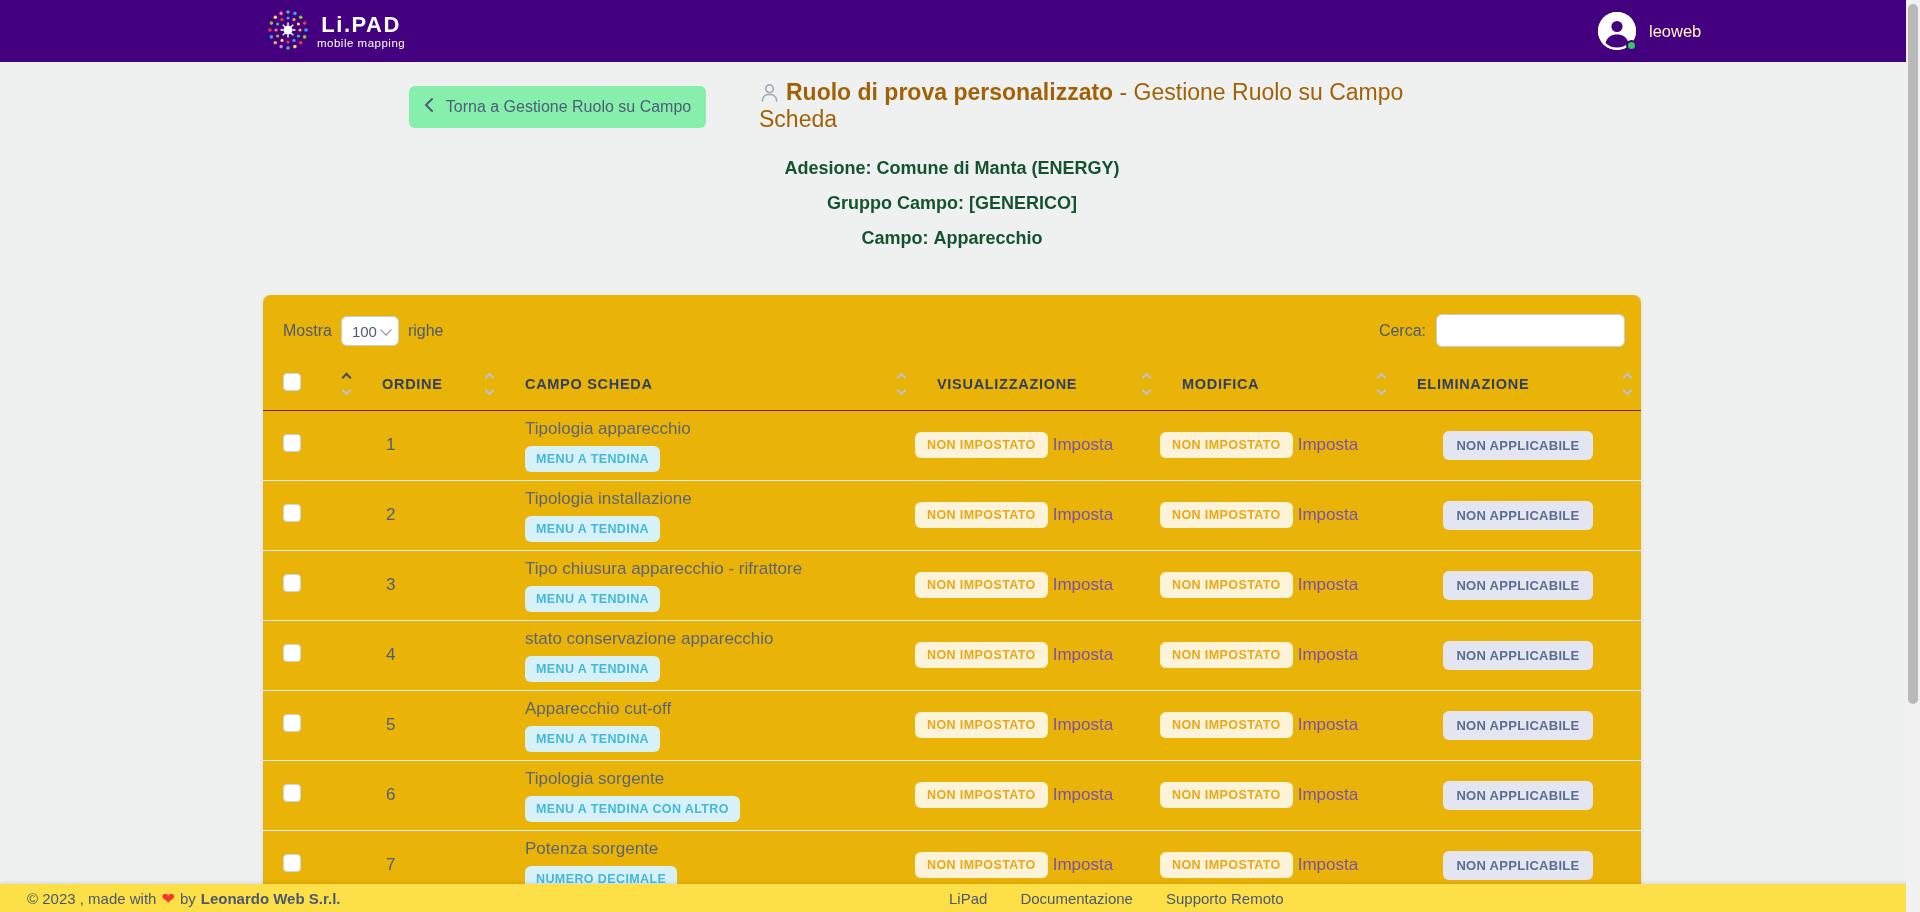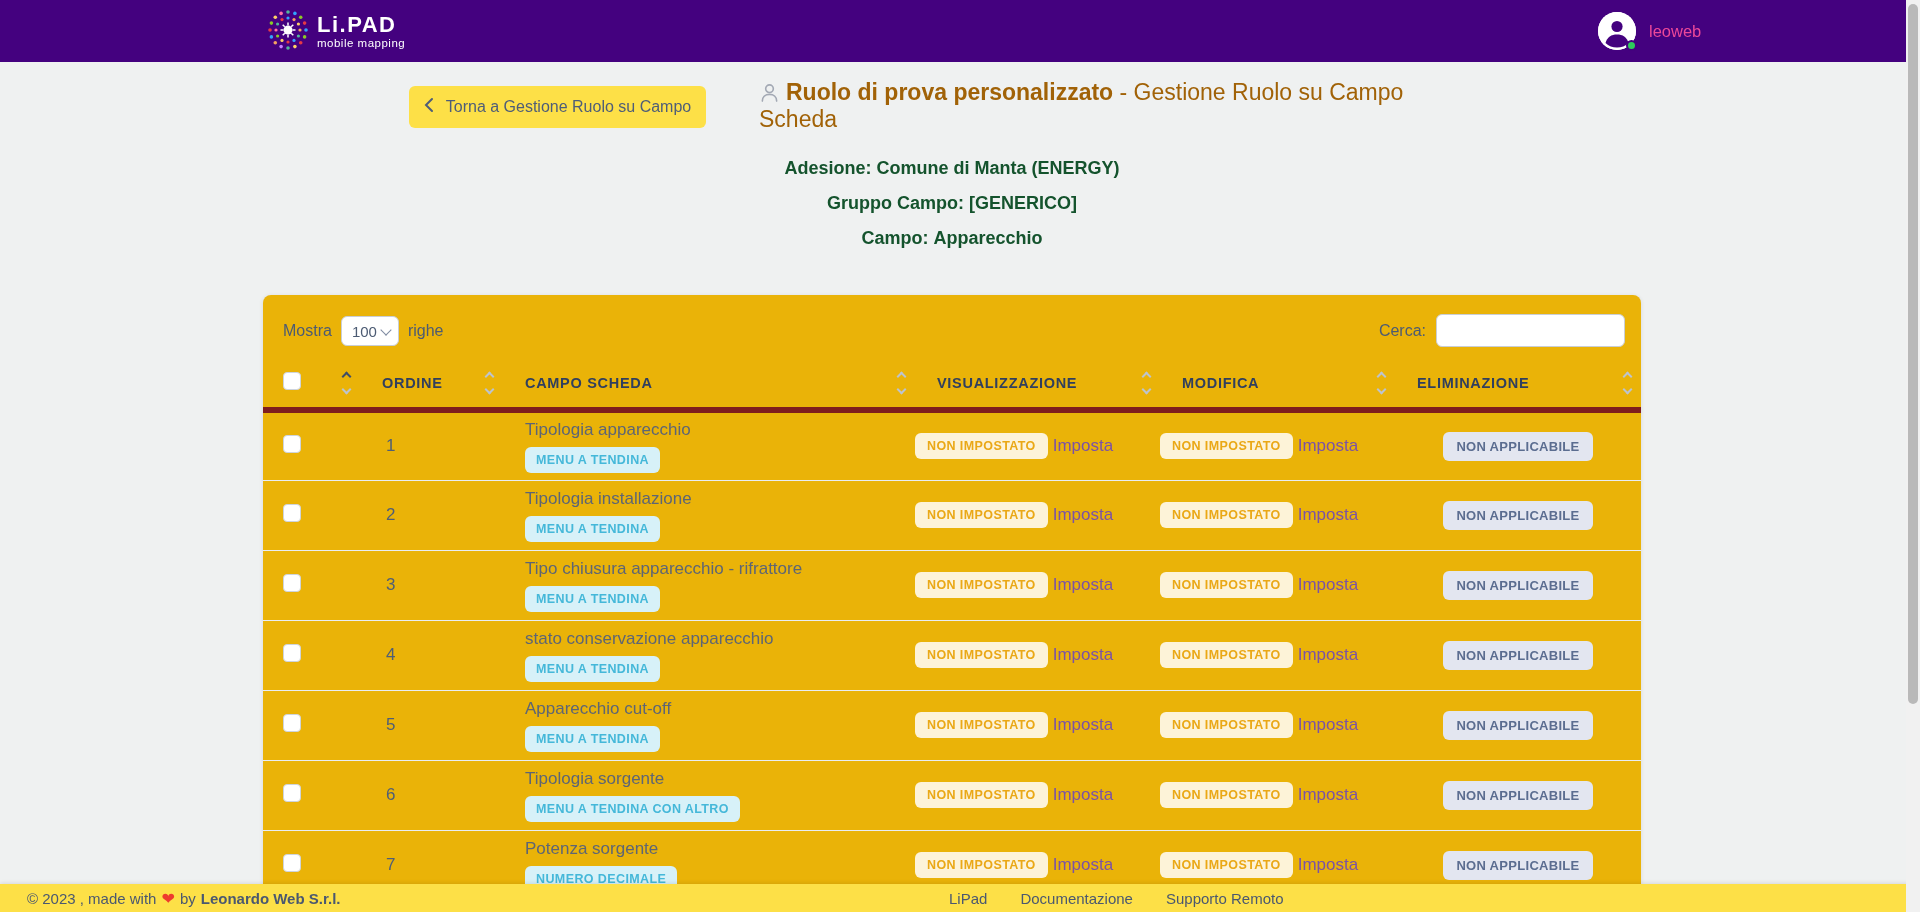--- a/index.html
+++ b/index.html
@@ -5,34 +5,34 @@
   * { margin:0; padding:0; box-sizing:border-box; }
   html,body { width:1920px; height:912px; overflow:hidden; }
   body {
     font-family:"Liberation Sans","DejaVu Sans",sans-serif;
     background:#eff1f1; color:#4c5b73; position:relative;
   }
 
   
   .topbar { position:absolute; left:0; top:0; width:100%; height:62px;
     background:var(--topbar,#44017f); z-index:5; }
-  .logo { position:absolute; left:266px; top:8px; display:flex; align-items:center; gap:7px; cursor:pointer; }
+  .logo { position:absolute; left:266px; top:8px; display:flex; align-items:center; gap:7px; cursor:pointer;text-align:center; }
   .logo-text { display:flex; flex-direction:column; color:#fff; line-height:1; }
   .logo-title { font-size:22px; font-weight:700; letter-spacing:1.5px; }
   .logo-subtitle { font-size:11.5px; font-weight:400; letter-spacing:.5px; margin-top:2px; }
   .user-block { position:absolute; left:1598px; top:12px; display:flex; align-items:center; gap:13px; }
   .avatar-wrap { position:relative; width:38px; height:38px; }
   .avatar { width:38px; height:38px; border-radius:50%; background:#fff; display:block; }
   .presence-dot { position:absolute; right:-1px; bottom:-1px; width:11px; height:11px;
     border-radius:50%; background:var(--online-green,#2ecc5b); border:2px solid var(--topbar,#44017f); }
-  .user-name { color:#ec4899; font-size:16.5px; }
+  .user-name { color:#fef9c3; font-size:16.5px; }
 
   
   .back-button { position:absolute; left:409px; top:86px; height:42px; width:297px;
-    background:#fde047; border:none; border-radius:6px; display:flex; align-items:center;
+    background:#86efac; border:none; border-radius:6px; display:flex; align-items:center;
     justify-content:center; gap:12px; font-size:16px; color:#4e5d78; cursor:pointer;
     font-family:inherit; }
   .page-title { position:absolute; left:759px; top:80px; width:655px; font-size:23px;
     line-height:24px; color:#a16207; font-weight:400; }
   .page-title .t-bold { font-weight:800; }
   .title-person-icon { display:inline-block; vertical-align:-3px; margin-right:6px; }
 
   .meta-block { position:absolute; left:263px; top:151px; width:1378px; text-align:center; }
   .meta-line { height:35px; line-height:35px; font-size:18px; color:#14532d; }
   .meta-label { font-weight:600; }
@@ -54,21 +54,21 @@
   .search-group { position:absolute; right:16px; top:19px; display:flex; align-items:center;
     gap:10px; font-size:16px; color:#4c5b73; }
   .search-input { width:189px; height:33px; border:1px solid #c9ced6; border-radius:6px;
     background:#fff; font-family:inherit; font-size:15px; color:#4c5b73; padding:0 10px; }
 
   table { width:1378px; table-layout:fixed; border-collapse:collapse; }
   col.c1{width:97px} col.c2{width:143px} col.c3{width:412px}
   col.c4{width:245px} col.c5{width:235px} col.c6{width:246px}
   thead th { height:52px; position:relative; text-align:left; vertical-align:middle;
     font-size:14.5px; font-weight:700; letter-spacing:.7px; color:#303f5e;
-    border-bottom:6px solid #7f1d1d; padding-left:22px; cursor:pointer; }
+    border-bottom:1px solid #7f1d1d; padding-left:22px; cursor:pointer; }
   thead th.th-select { padding-left:20px; }
   tbody td { height:70px; vertical-align:middle; }
   tbody tr + tr td { border-top:1px solid #e9edf1; }
 
   .checkbox { display:inline-block; width:18px; height:18px; border:1.5px solid #ced4dc;
     border-radius:4px; background:#fff; cursor:pointer; }
   td.c-sel, th.th-select { padding-left:20px; }
   td.c-ord { padding-left:26px; font-size:17px; color:#4f5e76; }
   td.c-campo { padding-left:22px; }
   .campo-name { font-size:17px; color:#5d6575; margin-bottom:7px; }

